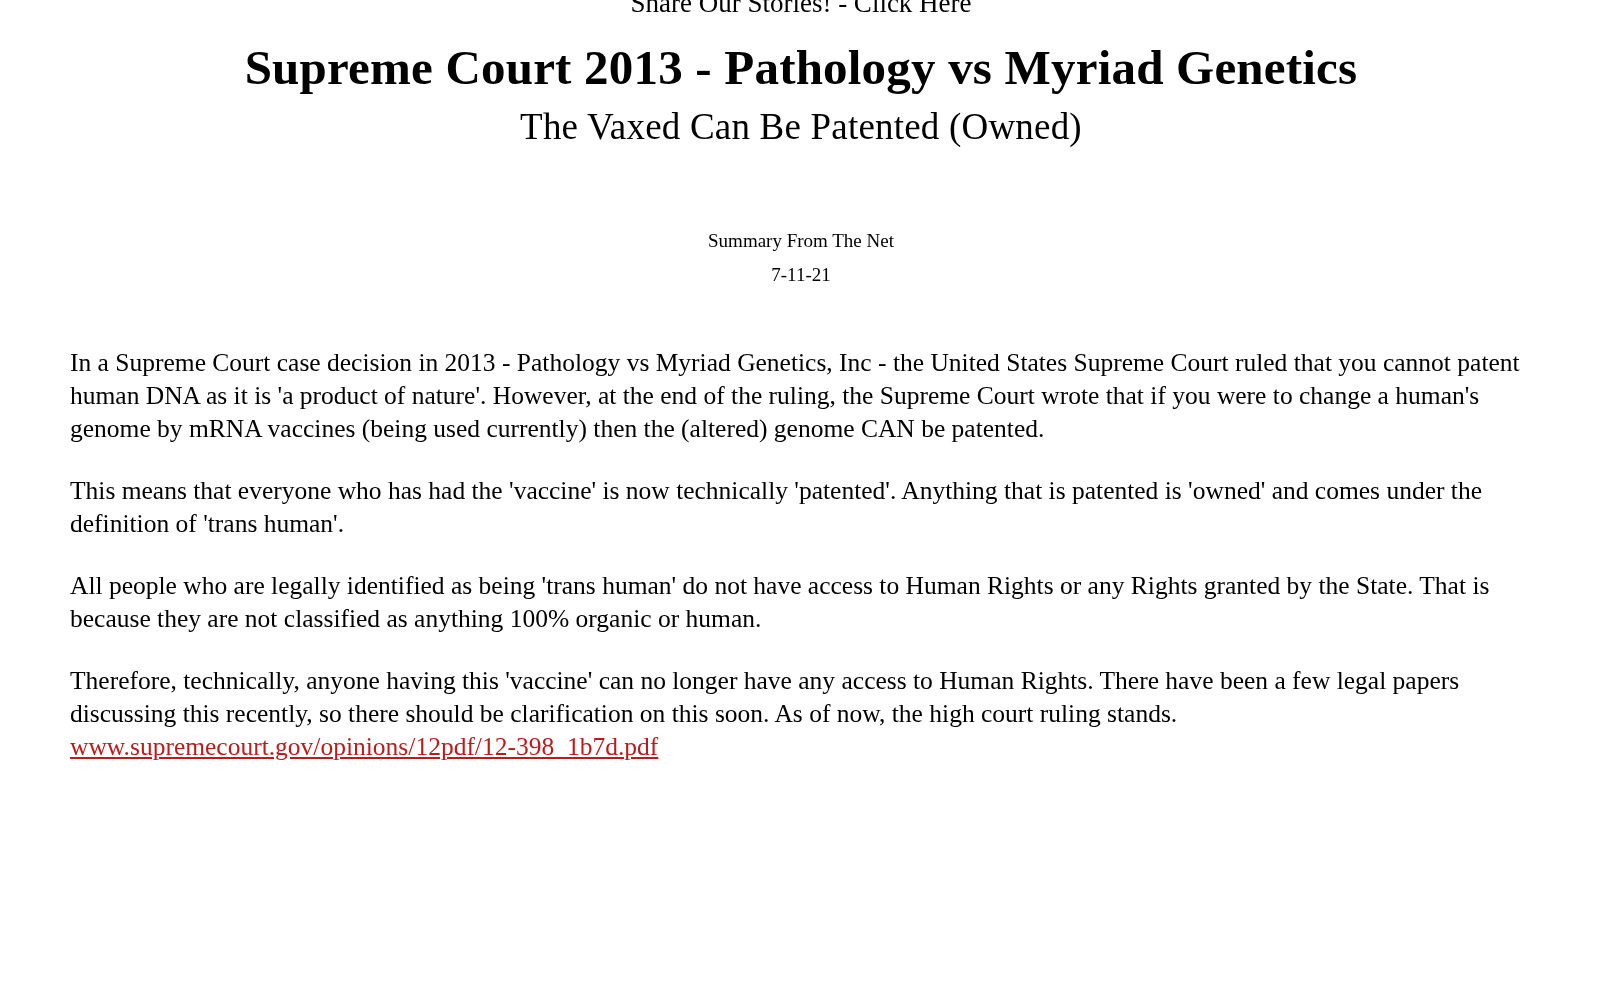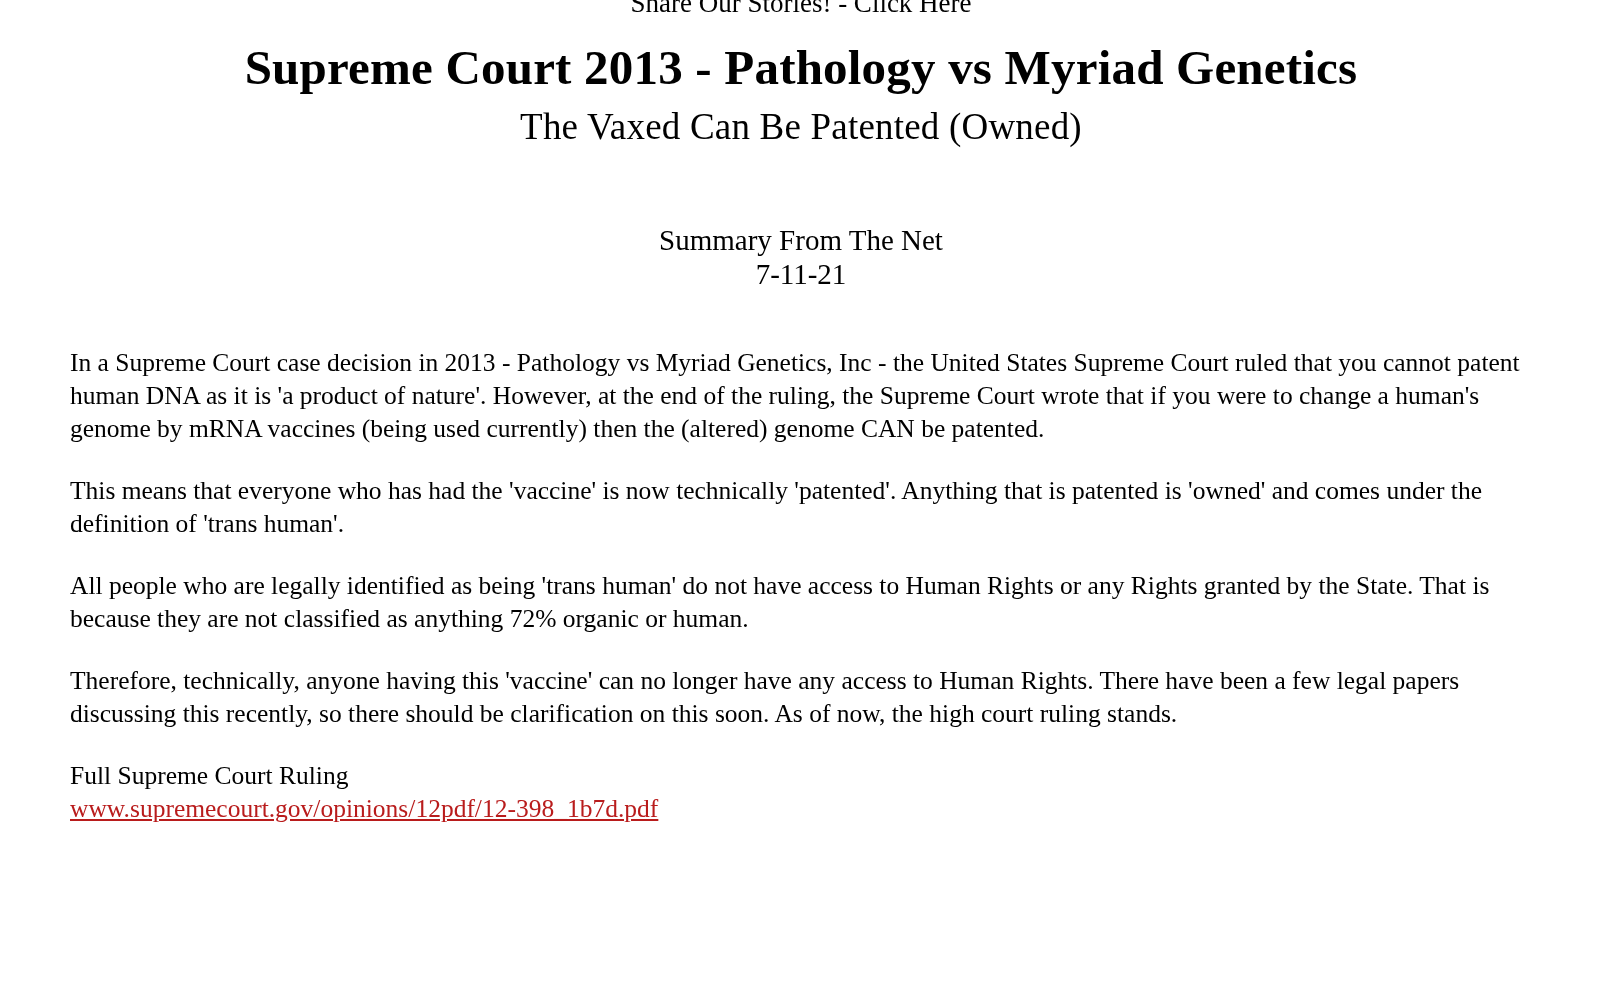--- a/index.html
+++ b/index.html
@@ -45,21 +45,21 @@
   .subhead {
     display: block;
     text-align: center;
     font-weight: normal;
     font-size: 37px;
     line-height: 48px;
     margin-top: 4px;
   }
   .summary {
     text-align: center;
-    font-size: 29px;
+    font-size: 19px;
     line-height: 31px;
     margin-top: 74px;
   }
   .summary .date {
     display: block;
     margin-top: 3px;
   }
   .body-wrap {
     margin: 56px 70px 0 70px;
     width: 1462px;
@@ -99,20 +99,19 @@
   </h1>
 
   <div class="summary">
     <span>Summary From The Net</span>
     <span class="date">7-11-21</span>
   </div>
 
   <div class="body-wrap">
     <p class="para">In a Supreme Court case decision in 2013 - Pathology vs Myriad Genetics, Inc - the United States Supreme Court ruled that you cannot patent human DNA as it is 'a product of nature'. However, at the end of the ruling, the Supreme Court wrote that if you were to change a human's genome by mRNA vaccines (being used currently) then the (altered) genome CAN be patented.</p>
     <p class="para">This means that everyone who has had the 'vaccine' is now technically 'patented'. Anything that is patented is 'owned' and comes under the definition of 'trans human'.</p>
-    <p class="para">All people who are legally identified as being 'trans human' do not have access to Human Rights or any Rights granted by the State. That is because they are not classified as anything 72% organic or human.</p>
+    <p class="para">All people who are legally identified as being 'trans human' do not have access to Human Rights or any Rights granted by the State. That is because they are not classified as anything 100% organic or human.</p>
     <p class="para">Therefore, technically, anyone having this 'vaccine' can no longer have any access to Human Rights. There have been a few legal papers discussing this recently, so there should be clarification on this soon. As of now, the high court ruling stands.</p>
 
-    <p class="ruling-label">Full Supreme Court Ruling</p>
     <a class="ruling-link" href="#">www.supremecourt.gov/opinions/12pdf/12-398_1b7d.pdf </a>
   </div>
 
 </div>
 
 </body></html>

